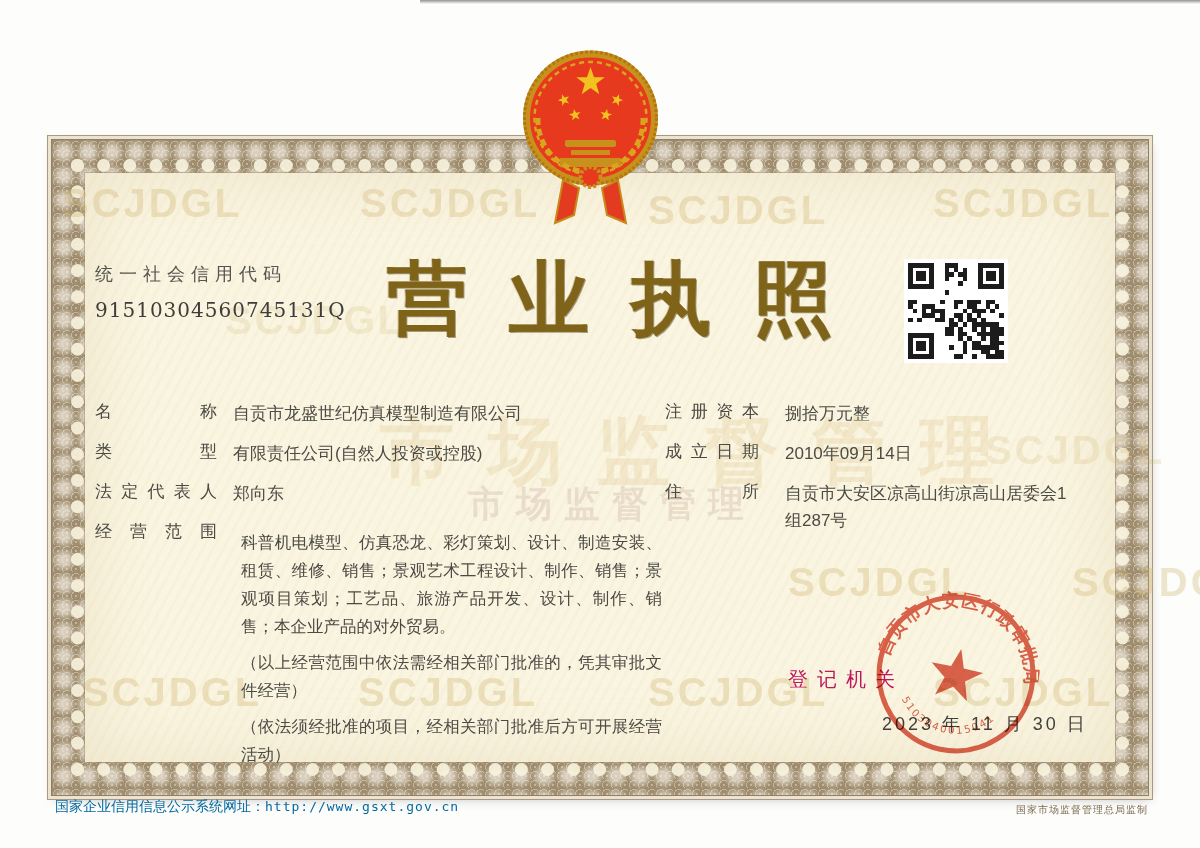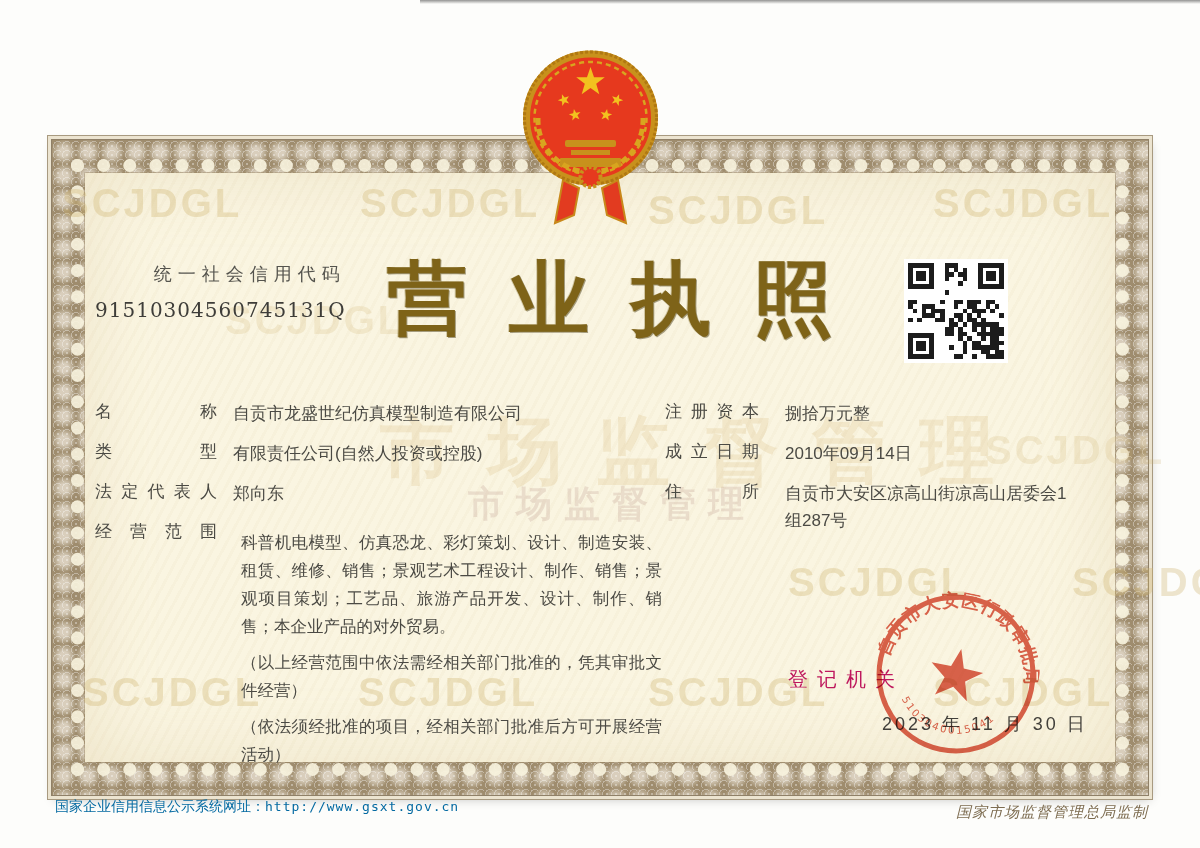--- a/index.html
+++ b/index.html
@@ -31,21 +31,21 @@
   .wm{position:absolute;font-weight:bold;font-size:40px;letter-spacing:3px;
       color:rgba(206,177,106,.32);white-space:nowrap;}
   .wm.dim{color:rgba(206,177,106,.20);}
   .ghost-big{position:absolute;left:380px;top:402px;font-size:74px;font-weight:bold;
       letter-spacing:34px;color:rgba(208,175,106,.20);white-space:nowrap;}
   .ghost-small{position:absolute;left:468px;top:480px;font-size:36px;font-weight:bold;
       letter-spacing:12px;color:rgba(188,156,142,.26);white-space:nowrap;}
   
   .emblem{position:absolute;left:518px;top:30px;width:145px;height:200px;}
   
-  .code-block{position:absolute;left:95px;top:262px;text-align:right;}
+  .code-block{position:absolute;left:95px;top:262px;}
   .code-label{font-size:18px;letter-spacing:6px;color:#55544e;}
   .code-value{margin-top:12px;font-size:20px;letter-spacing:1px;color:#3e3d39;
       font-family:"DejaVu Serif",serif;}
   .license-title{
     position:absolute;left:340px;top:246px;width:540px;text-align:center;
     font-size:80px;font-weight:bold;letter-spacing:42px;text-indent:42px;color:#7e6318;
     text-shadow:1px 1px 0 rgba(63,48,6,.45), -1px 0 0 rgba(120,95,25,.3);
     font-family:"Liberation Sans",sans-serif;white-space:nowrap;
   }
   
@@ -71,21 +71,21 @@
   .scope-value{width:446px;font-size:16.5px;line-height:28px;text-align:justify;}
   .scope-value p{margin:8px;}
   
   .registrar{position:absolute;left:788px;top:666px;font-size:20px;letter-spacing:9px;color:#be185d;}
   .issue-date{position:absolute;left:882px;top:712px;font-size:18px;letter-spacing:3px;color:#413f3a;}
   .seal{position:absolute;left:874px;top:592px;width:164px;height:164px;
         transform:rotate(12deg);mix-blend-mode:multiply;opacity:.88;}
   
   .footer-left{position:absolute;left:55px;top:798px;font-size:14px;color:#0369a1;}
   .footer-left .url{font-family:"DejaVu Sans Mono",monospace;font-size:13px;letter-spacing:1px;}
-  .footer-right{position:absolute;right:52px;top:803px;font-size:15px;color:#7d6c50;letter-spacing:1px;font-style:italic;}
+  .footer-right{position:absolute;right:52px;top:803px;font-size:10px;color:#7d6c50;letter-spacing:1px;}
 </style>
 </head>
 <body>
 
 <div class="page">
 
   <div class="scan-top-line"></div>
 
   <div class="cert-frame">
     <div class="cert-paper"></div>

